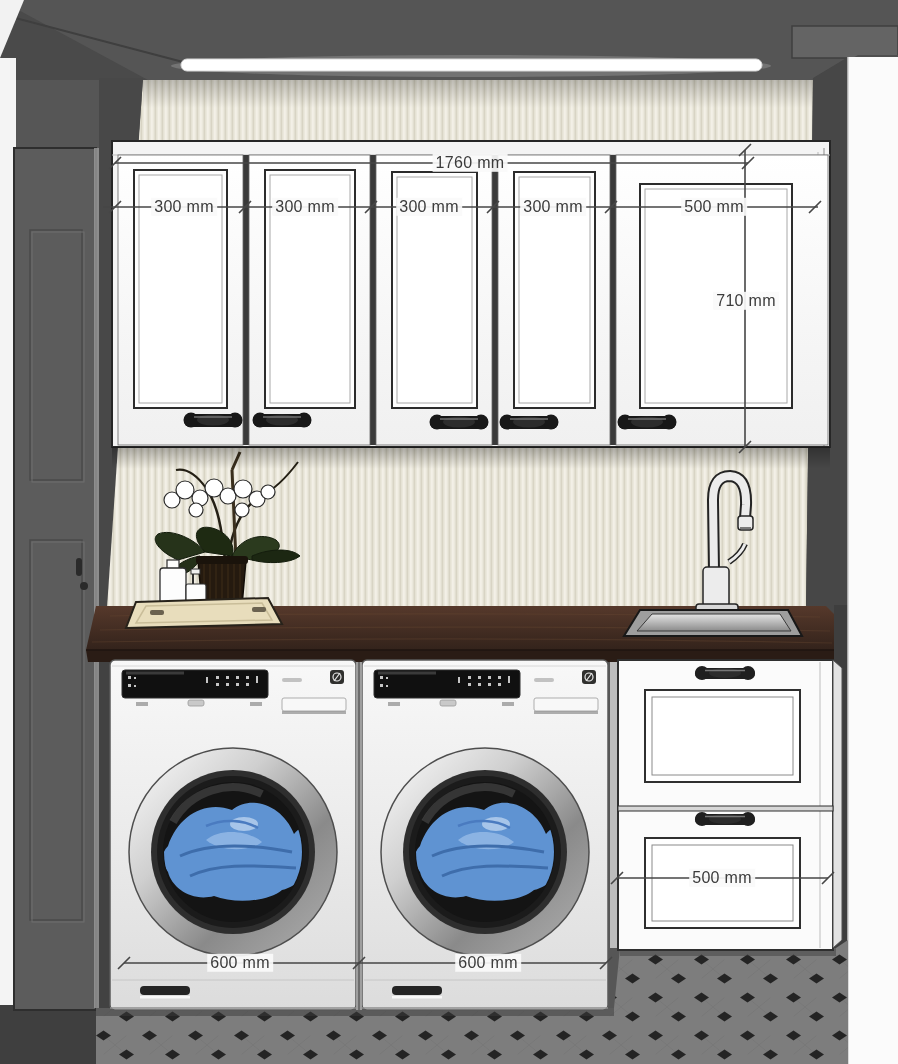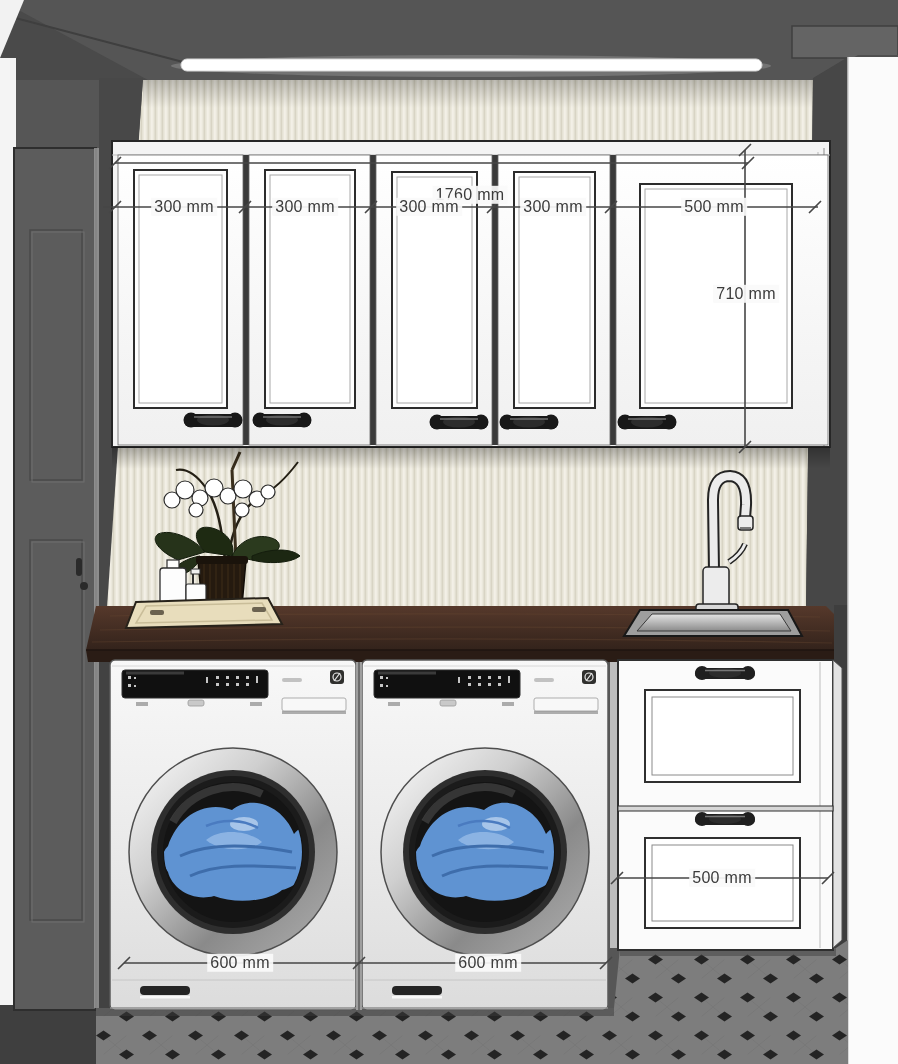--- a/index.html
+++ b/index.html
@@ -358,23 +358,23 @@
     <line x1="745" y1="150" x2="745" y2="447"></line>
     <path d="M739 156 L751 144 M739 453 L751 441"></path>
     <line x1="124" y1="963" x2="359" y2="963"></line>
     <line x1="359" y1="963" x2="606" y2="963"></line>
     <path d="M118 969 L130 957 M353 969 L365 957 M600 969 L612 957"></path>
     <line x1="617" y1="878" x2="828" y2="878"></line>
     <path d="M611 884 L623 872 M822 884 L834 872"></path>
   </g>
 </svg>
 
-<div class="dim-label" style="left:470px; top:163px;margin-top:32px;">1760 mm</div>
+<div class="dim-label" style="left:470px; top:163px;">1760 mm</div>
 <div class="dim-label" style="left:184px; top:207px;">300 mm</div>
 <div class="dim-label" style="left:305px; top:207px;">300 mm</div>
 <div class="dim-label" style="left:429px; top:207px;">300 mm</div>
 <div class="dim-label" style="left:553px; top:207px;">300 mm</div>
 <div class="dim-label" style="left:714px; top:207px;">500 mm</div>
-<div class="dim-label" style="left:746px; top:294px;">710 mm</div>
+<div class="dim-label" style="left:746px; top:301px;">710 mm</div>
 <div class="dim-label" style="left:240px; top:963px;">600 mm</div>
 <div class="dim-label" style="left:488px; top:963px;">600 mm</div>
 <div class="dim-label" style="left:722px; top:878px;">500 mm</div>
 </div>
 
 </body></html>

